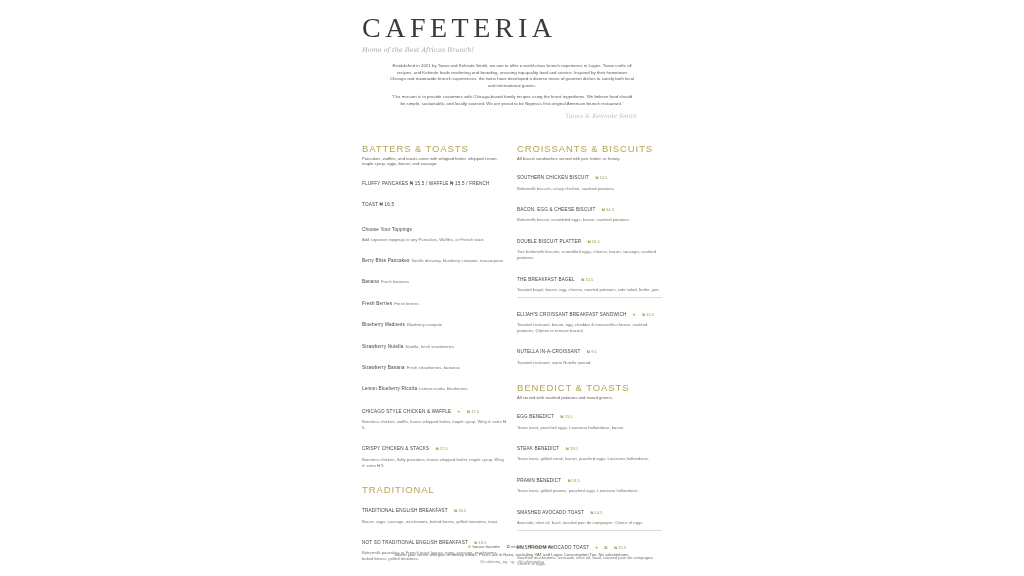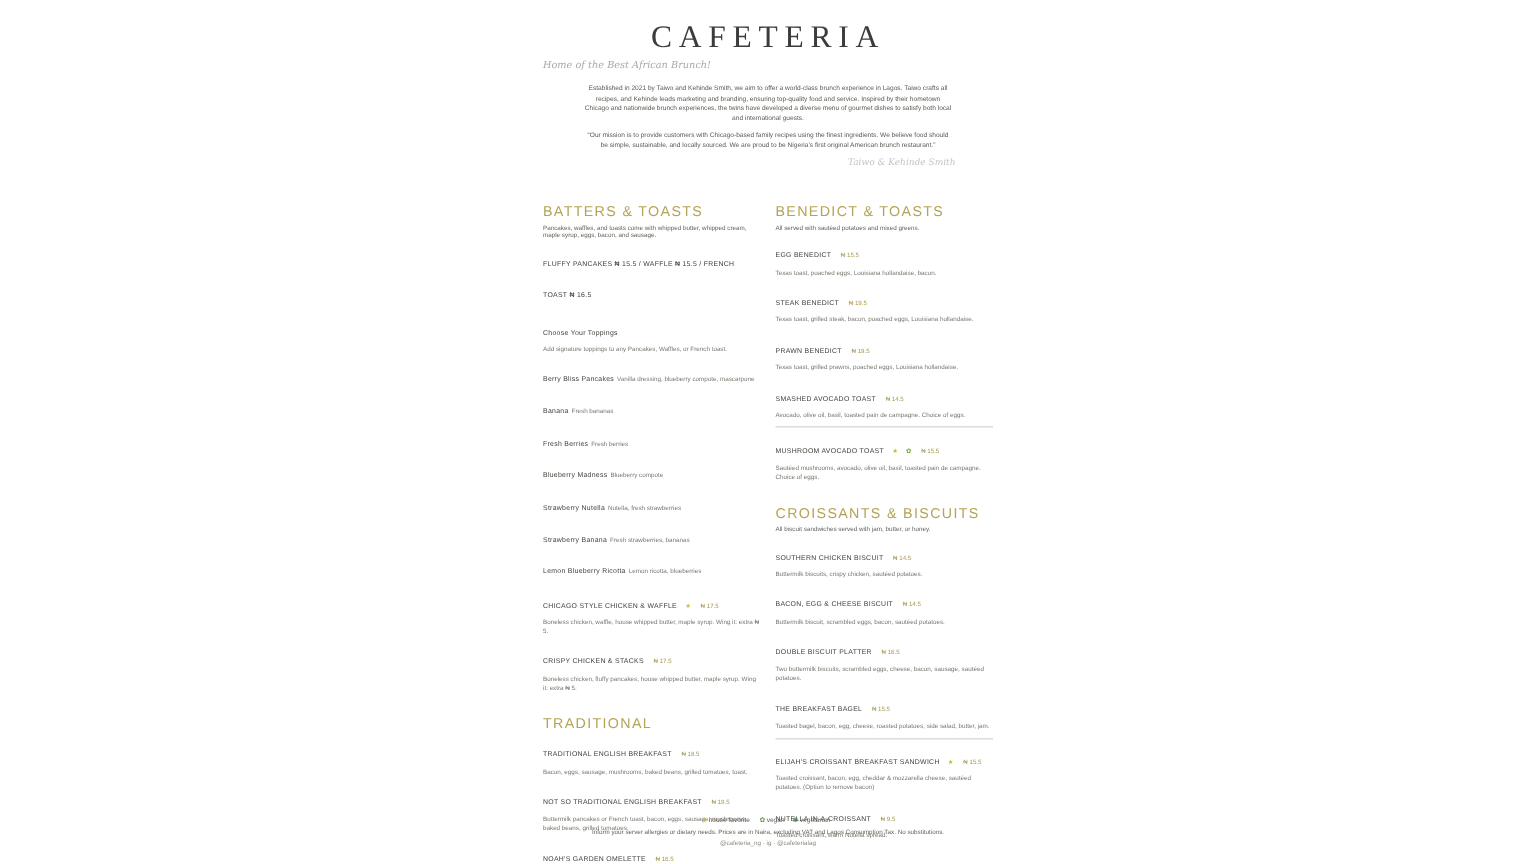--- a/index.html
+++ b/index.html
@@ -1,22 +1,22 @@
 <!DOCTYPE html>
 <html><head>
 <meta charset="utf-8">
 <style>
   * { margin:0; padding:0; box-sizing:border-box; }
   html,body { width:1024px; height:576px; background:#ffffff; overflow:hidden;
               font-family:"Liberation Sans", sans-serif; color:#4a473f; }
   .page { position:relative; width:1024px; height:576px; background:#fff; }
   .content { width:300px; margin:0 auto; padding-top:12px; }
 
-  .title { font-family:"Liberation Serif", serif; font-weight:400; font-size:21px;
-           letter-spacing:4.5px; text-align:center; color:#3c3c3c; }
+  .title { font-family:"Liberation Serif", serif; font-weight:400; font-size:28px;
+           letter-spacing:4.5px; text-align:left; color:#3c3c3c; }
   .tagline { font-family:"DejaVu Serif", serif; font-style:italic; font-size:6.5px;
              color:#a9a9a9; text-align:left; margin-top:2px; }
   .intro, .mission { font-size:4.4px; line-height:1.5; text-align:center; color:#5a5a54;
                      width:246px; margin:0 auto; }
   .intro { margin-top:9px; }
   .mission { margin-top:5px; }
   .signature { font-family:"DejaVu Serif", serif; font-style:italic; font-size:6px;
                color:#c3c3c3; text-align:right; width:250px; margin:4px auto 0; }
 
   .columns { display:flex; gap:10px; margin-top:8px; }
@@ -134,20 +134,68 @@
             <div class="item-desc">3 eggs, tomatoes, peppers, onions, mushrooms, mozzarella, cheddar, sautéed potatoes, toast, mixed greens.</div>
           </div>
 
         </div>
 
       </div>
 
       <div class="col">
 
         <div class="section">
+          <div class="section-title">CROISSANTS &amp; BISCUITS</div>
+          <div class="section-note">All biscuit sandwiches served with jam, butter, or honey.</div>
+          <div class="item">
+            <div class="item-head">
+              <span class="item-name">SOUTHERN CHICKEN BISCUIT</span>
+              <span class="item-price">₦ 14.5</span>
+            </div>
+            <div class="item-desc">Buttermilk biscuits, crispy chicken, sautéed potatoes.</div>
+          </div>
+          <div class="item">
+            <div class="item-head">
+              <span class="item-name">BACON, EGG &amp; CHEESE BISCUIT</span>
+              <span class="item-price">₦ 14.5</span>
+            </div>
+            <div class="item-desc">Buttermilk biscuit, scrambled eggs, bacon, sautéed potatoes.</div>
+          </div>
+          <div class="item">
+            <div class="item-head">
+              <span class="item-name">DOUBLE BISCUIT PLATTER</span>
+              <span class="item-price">₦ 16.5</span>
+            </div>
+            <div class="item-desc">Two buttermilk biscuits, scrambled eggs, cheese, bacon, sausage, sautéed potatoes.</div>
+          </div>
+          <div class="item">
+            <div class="item-head">
+              <span class="item-name">THE BREAKFAST BAGEL</span>
+              <span class="item-price">₦ 15.5</span>
+            </div>
+            <div class="item-desc">Toasted bagel, bacon, egg, cheese, roasted potatoes, side salad, butter, jam.</div>
+          </div>
+          <div class="item featured">
+            <div class="item-head">
+              <span class="item-name">ELIJAH'S CROISSANT BREAKFAST SANDWICH</span>
+              <span class="fav">★</span>
+              <span class="item-price">₦ 15.5</span>
+            </div>
+            <div class="item-desc">Toasted croissant, bacon, egg, cheddar &amp; mozzarella cheese, sautéed potatoes. (Option to remove bacon)</div>
+          </div>
+          <div class="item">
+            <div class="item-head">
+              <span class="item-name">NUTELLA IN-A-CROISSANT</span>
+              <span class="item-price">₦ 9.5</span>
+            </div>
+            <div class="item-desc">Toasted croissant, warm Nutella spread.</div>
+          </div>
+        </div>
+
+        <div class="section">
           <div class="section-title">BENEDICT &amp; TOASTS</div>
           <div class="section-note">All served with sautéed potatoes and mixed greens.</div>
           <div class="item">
             <div class="item-head">
               <span class="item-name">EGG BENEDICT</span>
               <span class="item-price">₦ 15.5</span>
             </div>
             <div class="item-desc">Texas toast, poached eggs, Louisiana hollandaise, bacon.</div>
           </div>
           <div class="item">
@@ -172,68 +220,20 @@
             <div class="item-desc">Avocado, olive oil, basil, toasted pain de campagne. Choice of eggs.</div>
           </div>
           <div class="item featured">
             <div class="item-head">
               <span class="item-name">MUSHROOM AVOCADO TOAST</span>
               <span class="fav">★</span>
               <span class="veg">✿</span>
               <span class="item-price">₦ 15.5</span>
             </div>
             <div class="item-desc">Sautéed mushrooms, avocado, olive oil, basil, toasted pain de campagne. Choice of eggs.</div>
-          </div>
-        </div>
-
-        <div class="section">
-          <div class="section-title">CROISSANTS &amp; BISCUITS</div>
-          <div class="section-note">All biscuit sandwiches served with jam, butter, or honey.</div>
-          <div class="item">
-            <div class="item-head">
-              <span class="item-name">SOUTHERN CHICKEN BISCUIT</span>
-              <span class="item-price">₦ 14.5</span>
-            </div>
-            <div class="item-desc">Buttermilk biscuits, crispy chicken, sautéed potatoes.</div>
-          </div>
-          <div class="item">
-            <div class="item-head">
-              <span class="item-name">BACON, EGG &amp; CHEESE BISCUIT</span>
-              <span class="item-price">₦ 14.5</span>
-            </div>
-            <div class="item-desc">Buttermilk biscuit, scrambled eggs, bacon, sautéed potatoes.</div>
-          </div>
-          <div class="item">
-            <div class="item-head">
-              <span class="item-name">DOUBLE BISCUIT PLATTER</span>
-              <span class="item-price">₦ 16.5</span>
-            </div>
-            <div class="item-desc">Two buttermilk biscuits, scrambled eggs, cheese, bacon, sausage, sautéed potatoes.</div>
-          </div>
-          <div class="item">
-            <div class="item-head">
-              <span class="item-name">THE BREAKFAST BAGEL</span>
-              <span class="item-price">₦ 15.5</span>
-            </div>
-            <div class="item-desc">Toasted bagel, bacon, egg, cheese, roasted potatoes, side salad, butter, jam.</div>
-          </div>
-          <div class="item featured">
-            <div class="item-head">
-              <span class="item-name">ELIJAH'S CROISSANT BREAKFAST SANDWICH</span>
-              <span class="fav">★</span>
-              <span class="item-price">₦ 15.5</span>
-            </div>
-            <div class="item-desc">Toasted croissant, bacon, egg, cheddar &amp; mozzarella cheese, sautéed potatoes. (Option to remove bacon)</div>
-          </div>
-          <div class="item">
-            <div class="item-head">
-              <span class="item-name">NUTELLA IN-A-CROISSANT</span>
-              <span class="item-price">₦ 9.5</span>
-            </div>
-            <div class="item-desc">Toasted croissant, warm Nutella spread.</div>
           </div>
         </div>
 
         <div class="section">
           <div class="section-title">SKILLETS</div>
           <div class="section-note">Substitute your toast for pancakes (extra charge ₦ 2).</div>
           <div class="item">
             <div class="item-head">
               
               

